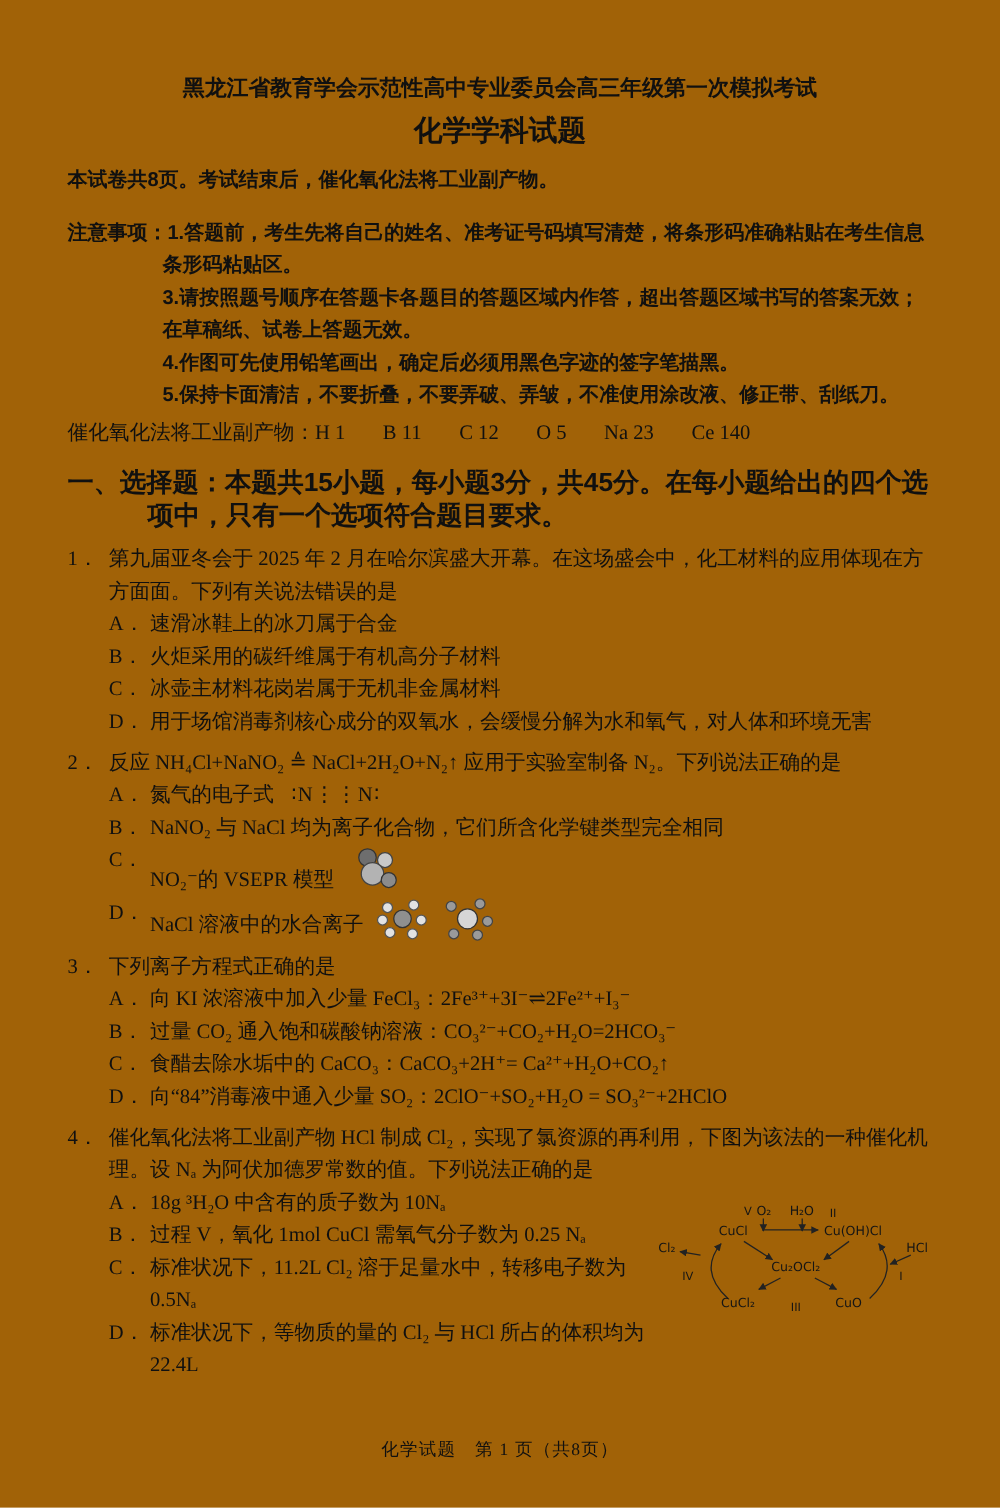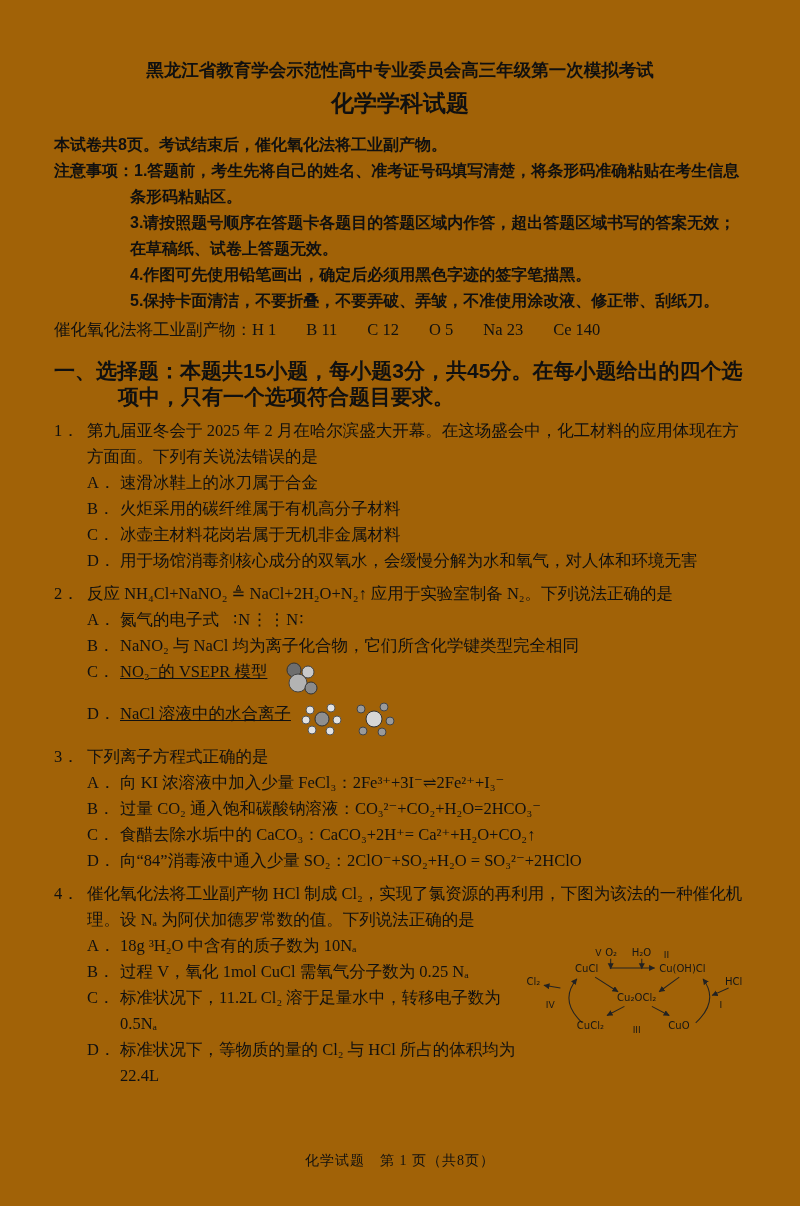--- a/index.html
+++ b/index.html
@@ -12,41 +12,41 @@
     font-family:"Liberation Serif","DejaVu Serif",serif;
     font-size:16.5px; line-height:26px;
   }
   .title1 {
     text-align:center; font-weight:700; font-size:17.5px; line-height:24px;
     font-family:"Liberation Sans","DejaVu Sans",sans-serif;
   }
   .title2 {
     text-align:center; font-weight:700; font-size:23px; line-height:32px;
     margin-top:6px; margin-bottom:12px;
-    font-family:Liberation Serif, serif;
+    font-family:Liberation Sans, sans-serif;
   }
   .hei { font-family:"Liberation Sans","DejaVu Sans",sans-serif; font-weight:700; font-size:16px; }
   .intro-line { }
-  .notice-first { padding-left:76px; text-indent:-76px; }
+  .notice-first { padding-left:76px; text-indent:-76px;margin-top:16px; }
   .notice-item { margin-left:76px; }
   .atomic-row { display:flex; align-items:baseline; margin-top:3px; font-weight:400; }
   .atomic-row .entry { margin-right:30px; white-space:nowrap; }
   .section-header {
     margin-top:15px; padding-left:64px; text-indent:-64px;
     font-family:"Liberation Sans","DejaVu Sans",sans-serif; font-weight:700; font-size:21px;
   }
   .questions { margin-top:8px; }
   .question { margin-top:7px; }
   .q-stem { display:flex; }
   .q-num { flex:0 0 33px; }
   .q-text { flex:1; }
   .option { display:flex; margin-left:33px; }
   .opt-letter { flex:0 0 33px; }
   .opt-text { flex:1; }
-  .opt-inline { display:flex; align-items:flex-start; gap:10px; flex-wrap:wrap;text-decoration:underline; }
+  .opt-inline { display:flex; align-items:flex-end; gap:10px; flex-wrap:wrap; }
   .formula { letter-spacing:1px; margin-left:14px; }
   .model-svg { display:inline-block; vertical-align:middle; }
   .q4-flex { display:flex; }
   .q4-opts { flex:0 0 468px; }
   .q4-diagram { flex:1; padding-top:4px; }
   .footer {
     position:absolute; left:0; bottom:32px; width:100%;
     text-align:center; font-size:14px; letter-spacing:1px;
   }
   svg text { font-family:"DejaVu Sans","Liberation Sans",sans-serif; font-size:11px; fill:#151515; }

